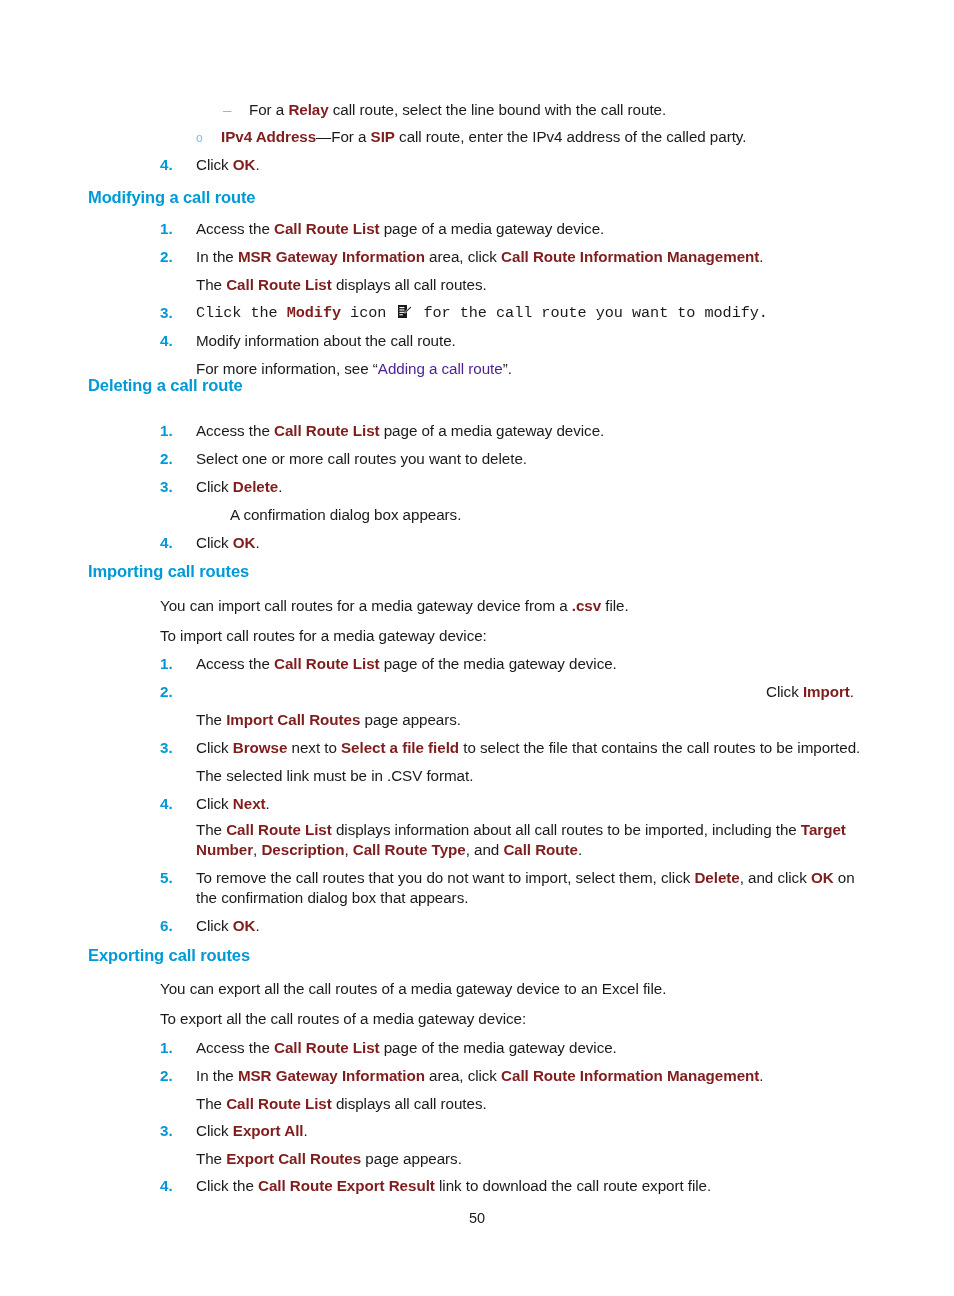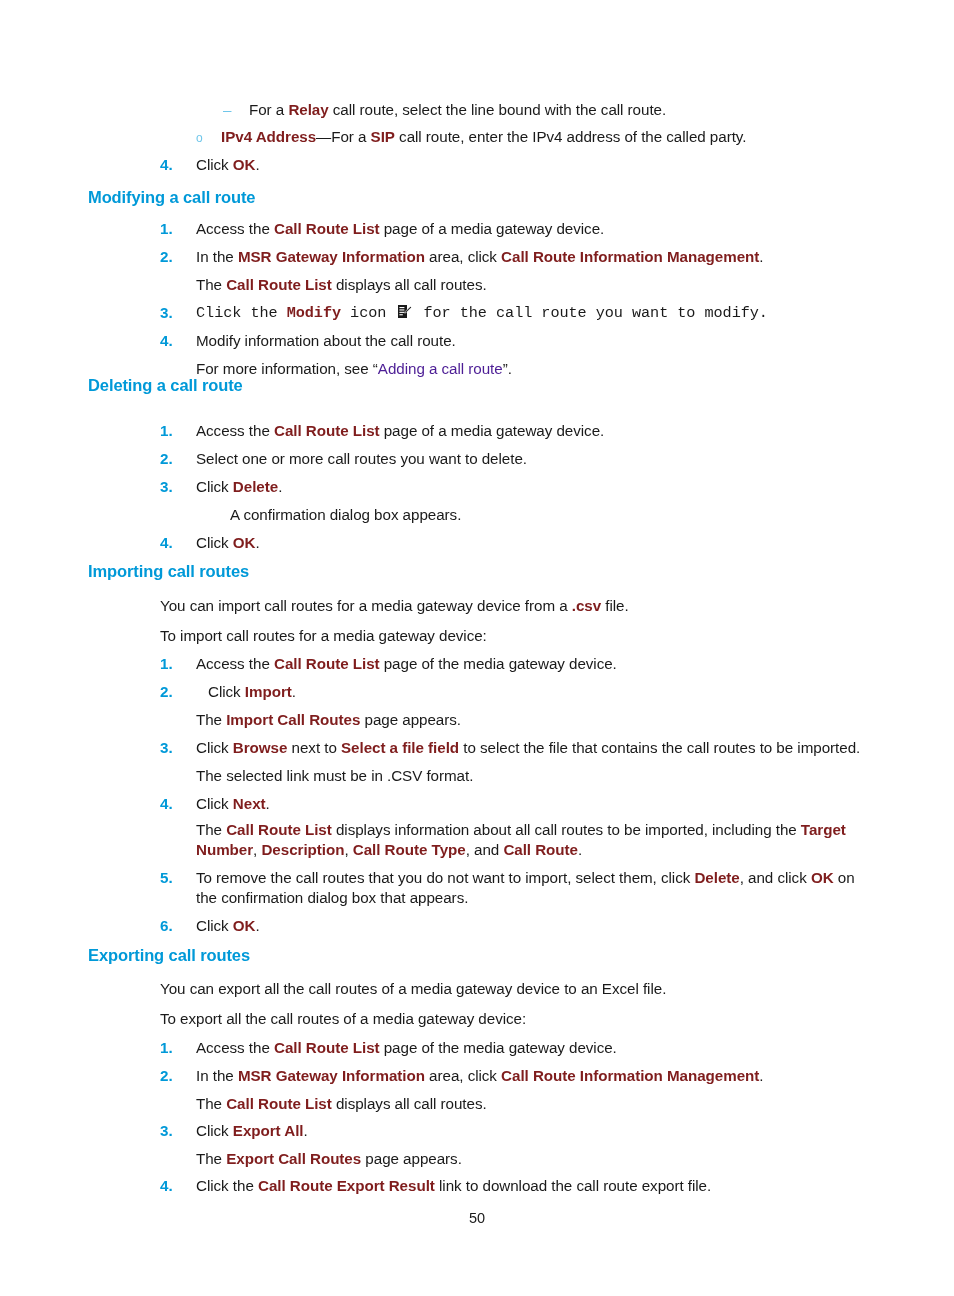--- a/index.html
+++ b/index.html
@@ -144,21 +144,21 @@
   <div class="h2" style="left:88px; top:562px;">Importing call routes</div>
 
   <div class="para" style="left:160px; top:596px; width:706px;"><span>You can import call routes for a media gateway device from a </span><b>.csv</b><span> file.</span></div>
 
   <div class="para" style="left:160px; top:626px; width:706px;"><span>To import call routes for a media gateway device:</span></div>
 
   <span class="num" style="left:160px; top:654px;">1.</span>
   <div class="para" style="left:196px; top:654px; width:670px;"><span>Access the </span><b>Call Route List</b><span> page of the media gateway device.</span></div>
 
   <span class="num" style="left:160px; top:682px;">2.</span>
-  <div class="para" style="left:208px; top:682px; width:670px;"><span>Click </span><b>Import</b><span>.</span></div>
+  <div class="para" style="left:184px; top:682px; width:670px;text-align:right;"><span>Click </span><b>Import</b><span>.</span></div>
   <div class="para" style="left:196px; top:710px; width:670px;"><span>The </span><b>Import Call Routes</b><span> page appears.</span></div>
 
   <span class="num" style="left:160px; top:738px;">3.</span>
   <div class="para" style="left:196px; top:738px; width:675px;"><span>Click </span><b>Browse</b><span> next to </span><b>Select a file field</b><span> to select the file that contains the call routes to be imported.</span></div>
   <div class="para" style="left:196px; top:766px; width:670px;"><span>The selected link must be in .CSV format.</span></div>
 
   <span class="num" style="left:160px; top:794px;">4.</span>
   <div class="para" style="left:196px; top:794px; width:670px;"><span>Click </span><b>Next</b><span>.</span></div>
   <div class="para" style="left:196px; top:820px; width:672px;"><span>The </span><b>Call Route List</b><span> displays information about all call routes to be imported, including the </span><b>Target Number</b><span>, </span><b>Description</b><span>, </span><b>Call Route Type</b><span>, and </span><b>Call Route</b><span>.</span></div>
 

